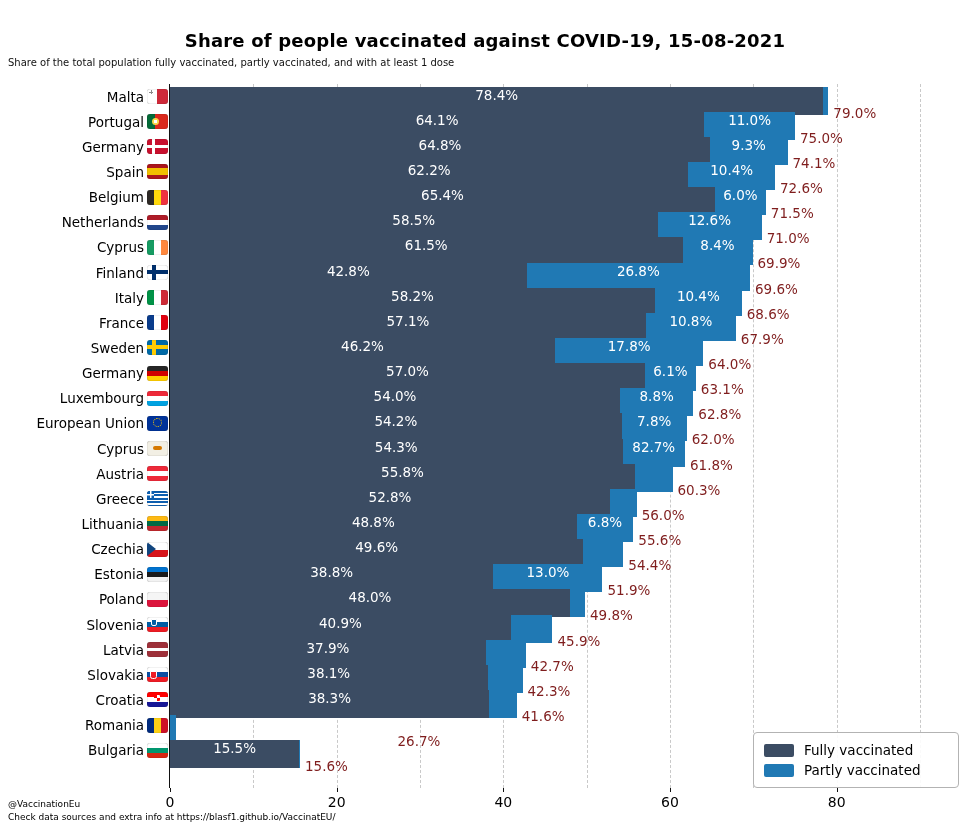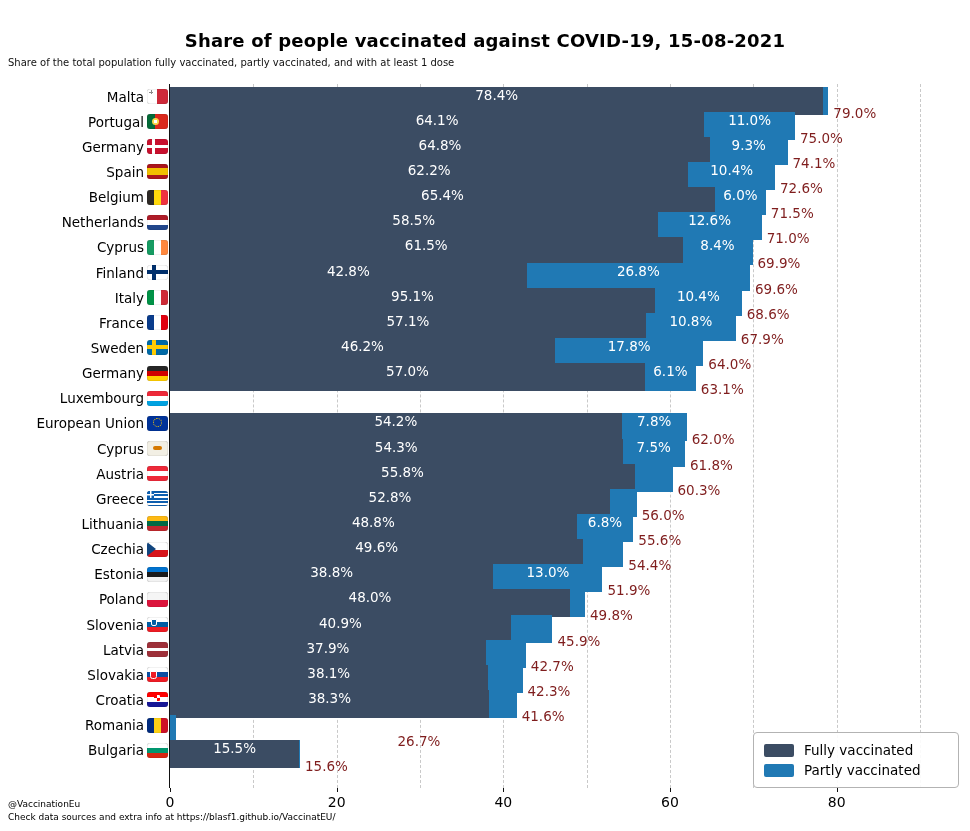--- a/index.html
+++ b/index.html
@@ -212,21 +212,21 @@
           <div class="total" style="left: 580px;">69.6%</div>
         </div>
       </div>
       <div class="row">
         <div class="left-col">
           <div class="clabel">Italy</div>
           <span class="fl fl-it"></span>
         </div>
         <div class="track">
           <div class="seg full" style="width: 485px;">
-            <span>95.1%</span>
+            <span>58.2%</span>
           </div>
           <div class="seg part" style="width: 86.6667px;">
             <span>10.4%</span>
           </div>
           <div class="total" style="left: 571.667px;">68.6%</div>
         </div>
       </div>
       <div class="row">
         <div class="left-col">
           <div class="clabel">France</div>
@@ -270,20 +270,29 @@
             <span>6.1%</span>
           </div>
           <div class="total" style="left: 525.833px;">63.1%</div>
         </div>
       </div>
       <div class="row">
         <div class="left-col">
           <div class="clabel">Luxembourg</div>
           <span class="fl fl-lu"></span>
         </div>
+        <div class="track">
+          <div class="seg full" style="width: 450px;">
+            <span>54.0%</span>
+          </div>
+          <div class="seg part" style="width: 73.3333px;">
+            <span>8.8%</span>
+          </div>
+          <div class="total" style="left: 523.333px;">62.8%</div>
+        </div>
       </div>
       <div class="row">
         <div class="left-col">
           <div class="clabel">European Union</div>
           <span class="fl fl-eu"></span>
         </div>
         <div class="track">
           <div class="seg full" style="width: 451.667px;">
             <span>54.2%</span>
           </div>
@@ -296,21 +305,21 @@
       <div class="row">
         <div class="left-col">
           <div class="clabel">Cyprus</div>
           <span class="fl fl-cy"></span>
         </div>
         <div class="track">
           <div class="seg full" style="width: 452.5px;">
             <span>54.3%</span>
           </div>
           <div class="seg part" style="width: 62.5px;">
-            <span>7.5%</span>
+            <span>82.7%</span>
           </div>
           <div class="total" style="left: 515px;">61.8%</div>
         </div>
       </div>
       <div class="row">
         <div class="left-col">
           <div class="clabel">Austria</div>
           <span class="fl fl-at"></span>
         </div>
         <div class="track">

